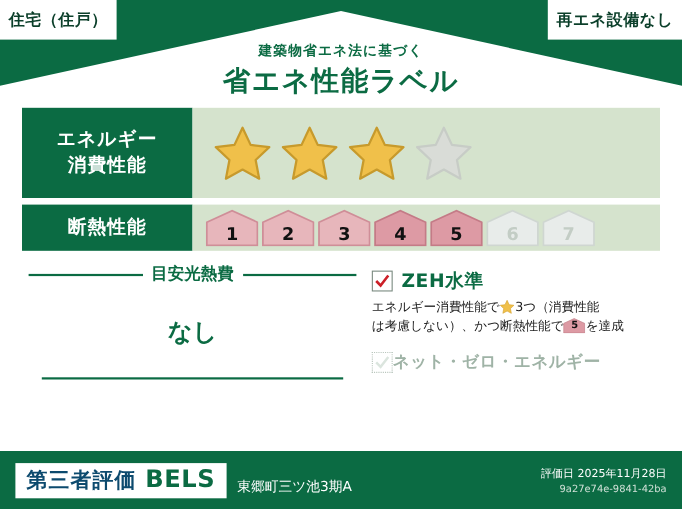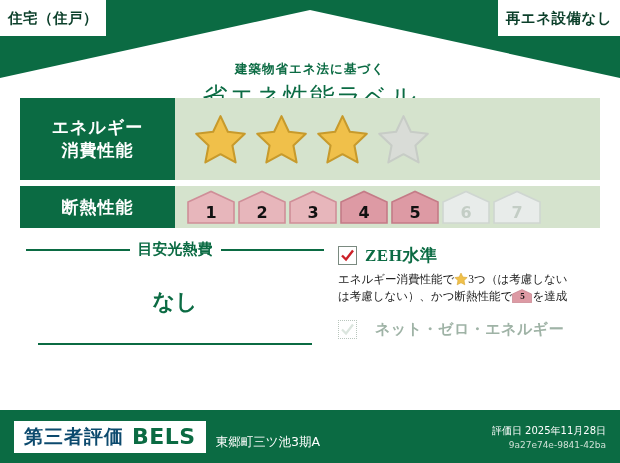--- a/index.html
+++ b/index.html
@@ -36,28 +36,27 @@
   }
   .tag-left  { left: 0;  top: 0; width: 106px; height: 36px; }
   .tag-right { right: 0; top: 0; width: 122px; height: 36px; }
 
   
   .title-block {
     position: absolute; z-index: 4;
     left: 0; right: 0; top: 38px;
     text-align: center;
     color: #0b6b43;
-    margin-top: 23px;
   }
   .title-sub {
     font-size: 12.5px; font-weight: bold; letter-spacing: 1px;
     margin-bottom: 2px;
   }
   .title-main {
-    font-size: 25px; font-weight: normal; letter-spacing: 1.5px;
+    font-size: 25px; font-weight: bold; letter-spacing: 1.5px;
   }
 
   
   .content {
     position: absolute; z-index: 4;
     left: 20px; top: 98px; width: 580px;
   }
   .row {
     display: flex; align-items: stretch;
     margin-bottom: 6px;
@@ -99,21 +98,21 @@
     color: #111;
     padding-bottom: 3px;
   }
   .badge svg { position: absolute; inset: 0; width: 100%; height: 100%; }
   .badge span { position: relative; z-index: 2; line-height: 1; }
   .badge.off span { color: #c3cdc5; }
 
   
   .lower { display: flex; margin-top: 4px; }
   .lower-left  { flex: 0 0 310px; position: relative; padding-top: 6px; }
-  .lower-right { flex: 1; padding: 10px 0 0 8px; font-family: Liberation Serif, serif; }
+  .lower-right { flex: 1; padding: 10px 0 0 8px; }
 
   .cost-head {
     display: flex; align-items: center; gap: 8px;
     color: #0b6b43; font-weight: bold; font-size: 15px;
     padding: 0 6px;
   }
   .cost-head .ln { flex: 1; height: 2px; background: #0b6b43; }
   .cost-value {
     text-align: center; color: #0b6b43;
     font-size: 22px; font-weight: bold;
@@ -139,21 +138,21 @@
   .zeh-desc .mini-star { display: inline-block; vertical-align: -3px; }
   .zeh-desc .mini-badge {
     display: inline-block; vertical-align: -3px;
     width: 20px; height: 15px; position: relative;
   }
   .zeh-desc .mini-badge span {
     position: absolute; inset: 0; display: flex;
     align-items: flex-end; justify-content: center;
     font-size: 9px; font-weight: bold; color: #111; padding-bottom: 1px;
   }
-  .nze-row { display: flex; align-items: center; gap: 18px; margin-top: 14px; }
+  .nze-row { display: flex; align-items: center; gap: 0; margin-top: 14px; }
   .nze-label { font-size: 15px; color: #9fb3a6; font-weight: bold; letter-spacing: .5px; }
 
   
   .footer {
     position: absolute; z-index: 6;
     left: 0; right: 0; bottom: 0; height: 53px;
     background: #0b6b43;
     display: flex; align-items: center;
   }
   .bels-box {
@@ -284,21 +283,21 @@
           <div class="chk">
             <svg width="15" height="15" viewBox="0 0 15 15">
               <path d="M2 7.5 L6 11.5 L13 2.5" stroke="#cc2028" stroke-width="2.4" fill="none"></path>
             </svg>
           </div>
           <div class="zeh-title">ZEH水準</div>
         </div>
         <div class="zeh-desc">
           <span>エネルギー消費性能で</span><svg class="mini-star" width="14" height="14" viewBox="0 0 24 24">
               <path d="M12 1.8 L15.2 8.6 L22.6 9.5 L17.2 14.6 L18.6 22 L12 18.4 L5.4 22 L6.8 14.6 L1.4 9.5 L8.8 8.6 Z" fill="#f0c04a" stroke="#d6a32f" stroke-width="1"></path>
-            </svg><span>3つ（は考慮しない</span><br>
+            </svg><span>3つ（消費性能</span><br>
           <span>は考慮しない）、かつ断熱性能で</span><span class="mini-badge"><svg viewBox="0 0 48 34" preserveAspectRatio="none">
                 <path d="M1 33 L1 12 L24 1.5 L47 12 L47 33 Z" fill="#dd9aa4" stroke="#c07b86" stroke-width="1.5"></path>
               </svg><span>5</span></span><span>を達成</span>
         </div>
         <div class="nze-row">
           <div class="chk off">
             <svg width="15" height="15" viewBox="0 0 15 15">
               <path d="M2 7.5 L6 11.5 L13 2.5" stroke="#dbe5de" stroke-width="2.2" fill="none"></path>
             </svg>
           </div>

